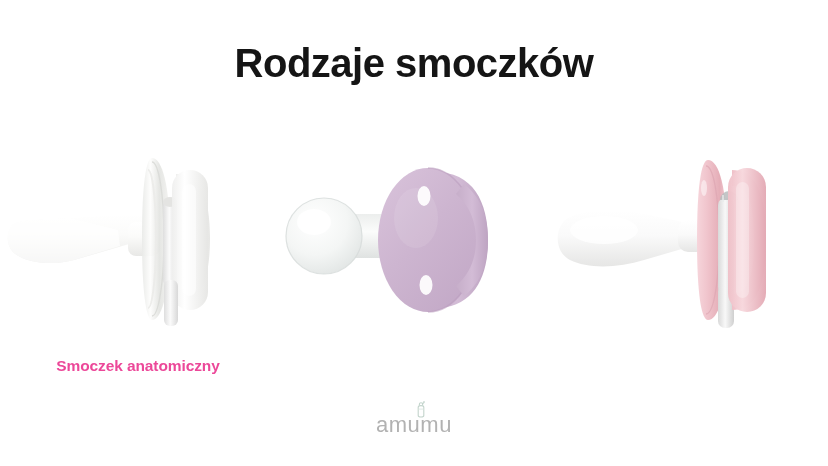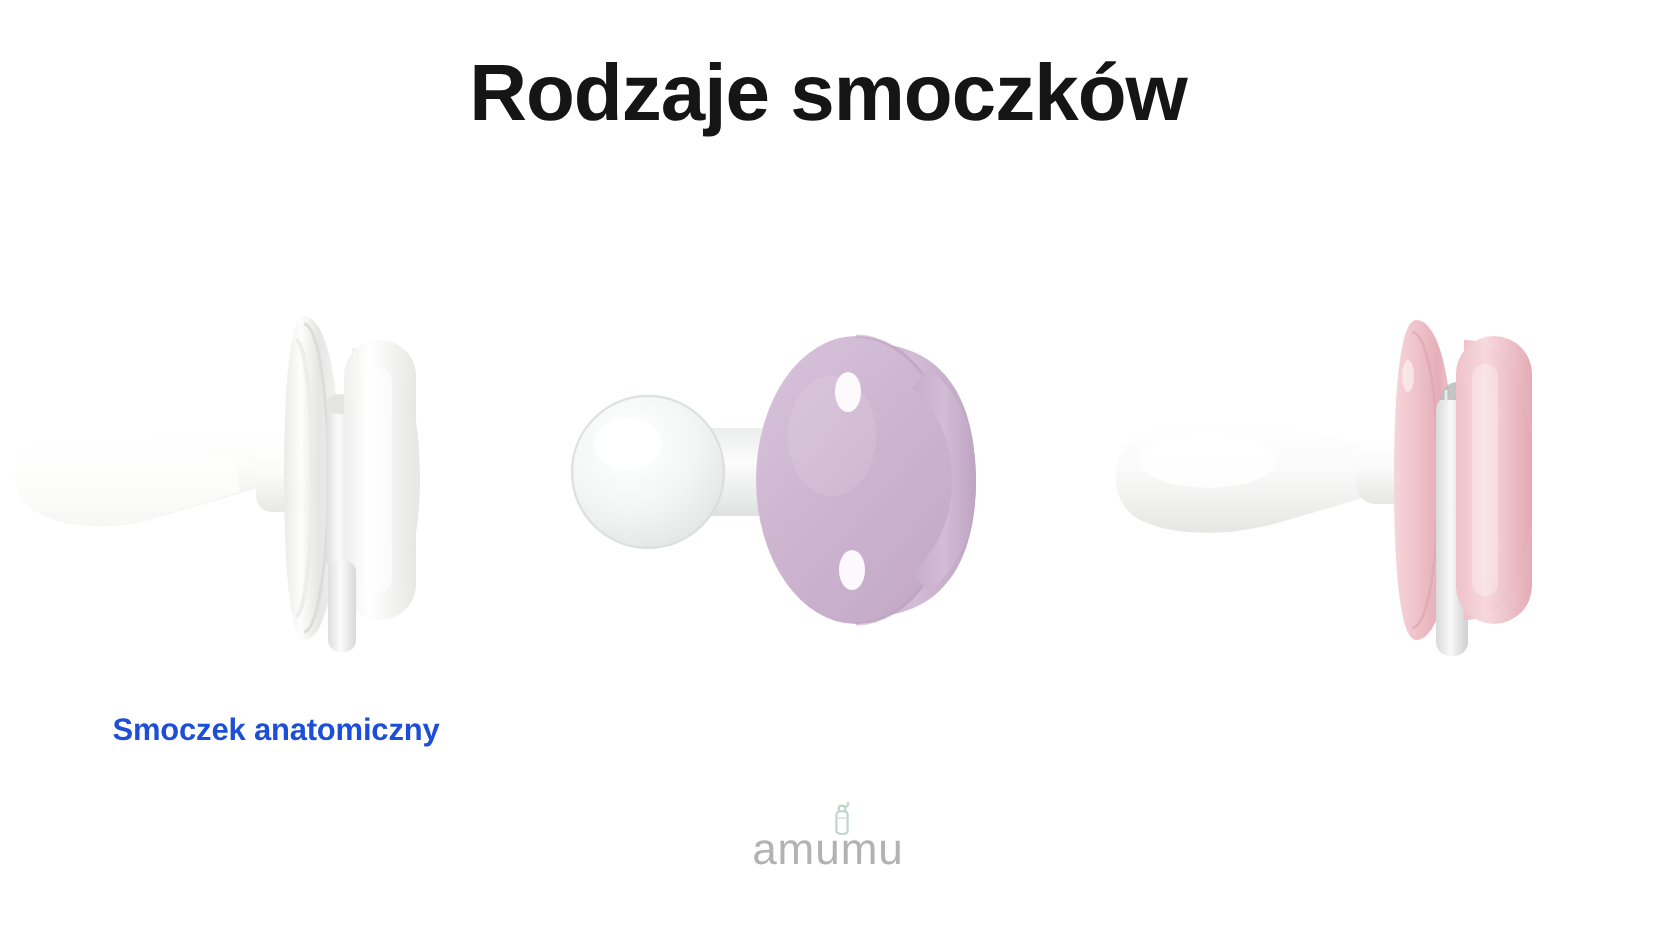--- a/index.html
+++ b/index.html
@@ -18,21 +18,21 @@
   .infographic {
     position: relative;
     width: 828px;
     height: 466px;
     background: #ffffff;
   }
 
   
   .header {
     position: absolute;
-    top: 0;
+    top: 16px;
     left: 0;
     width: 828px;
     text-align: center;
   }
   .title {
     margin: 0;
     padding-top: 22px;
     font-size: 40px;
     font-weight: 700;
     letter-spacing: -0.5px;
@@ -68,21 +68,21 @@
   }
   .figure {
     width: 276px;
     height: 200px;
     position: relative;
   }
   .caption {
     margin-top: 17px;
     font-size: 15.5px;
     font-weight: 700;
-    color: #1d4ed8;
+    color: #ec4899;
     text-align: right;
     letter-spacing: -0.1px;
   }
 
   
   .logo {
     position: absolute;
     left: 0;
     top: 414px;
     width: 828px;

